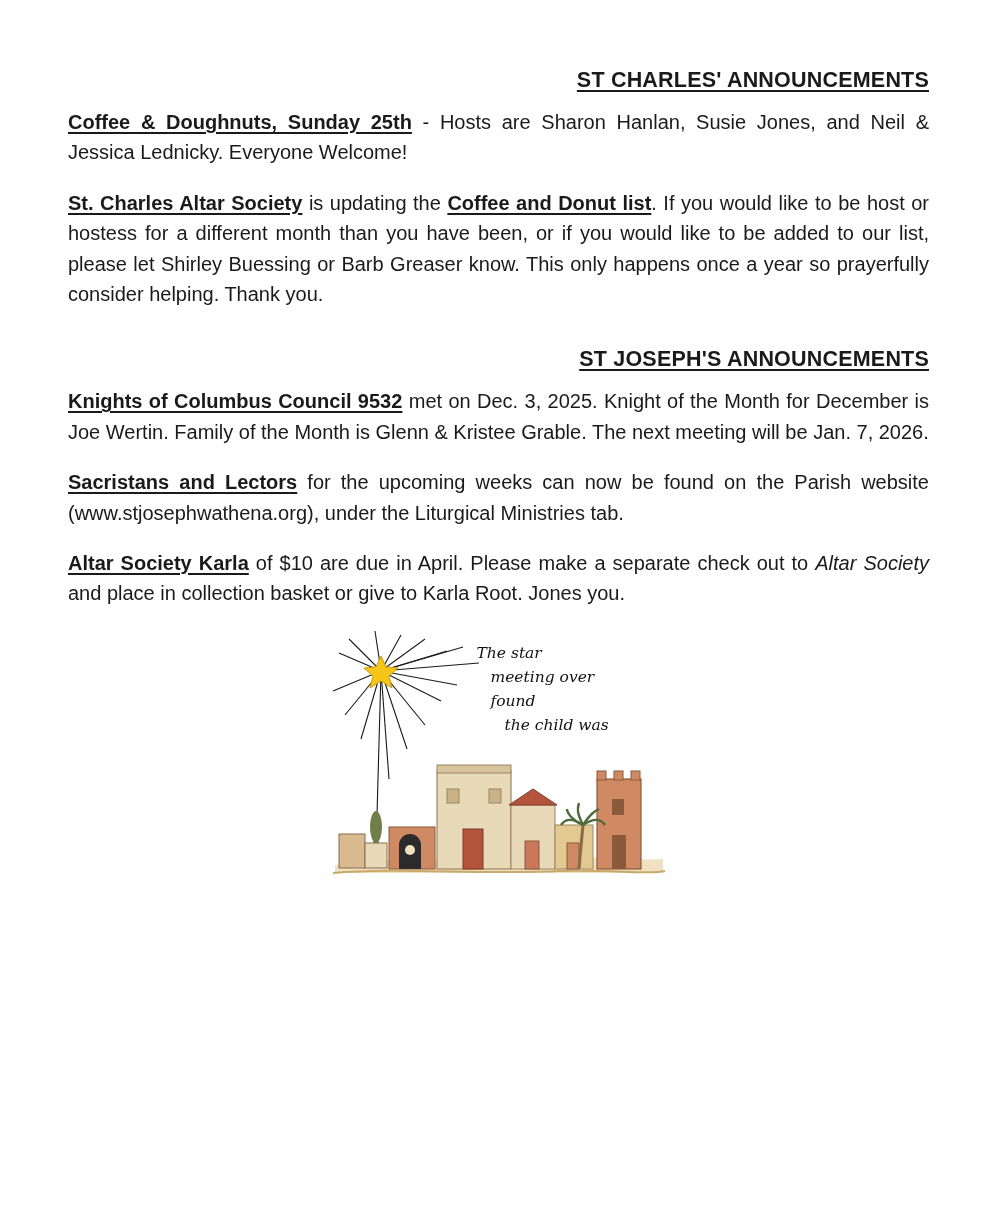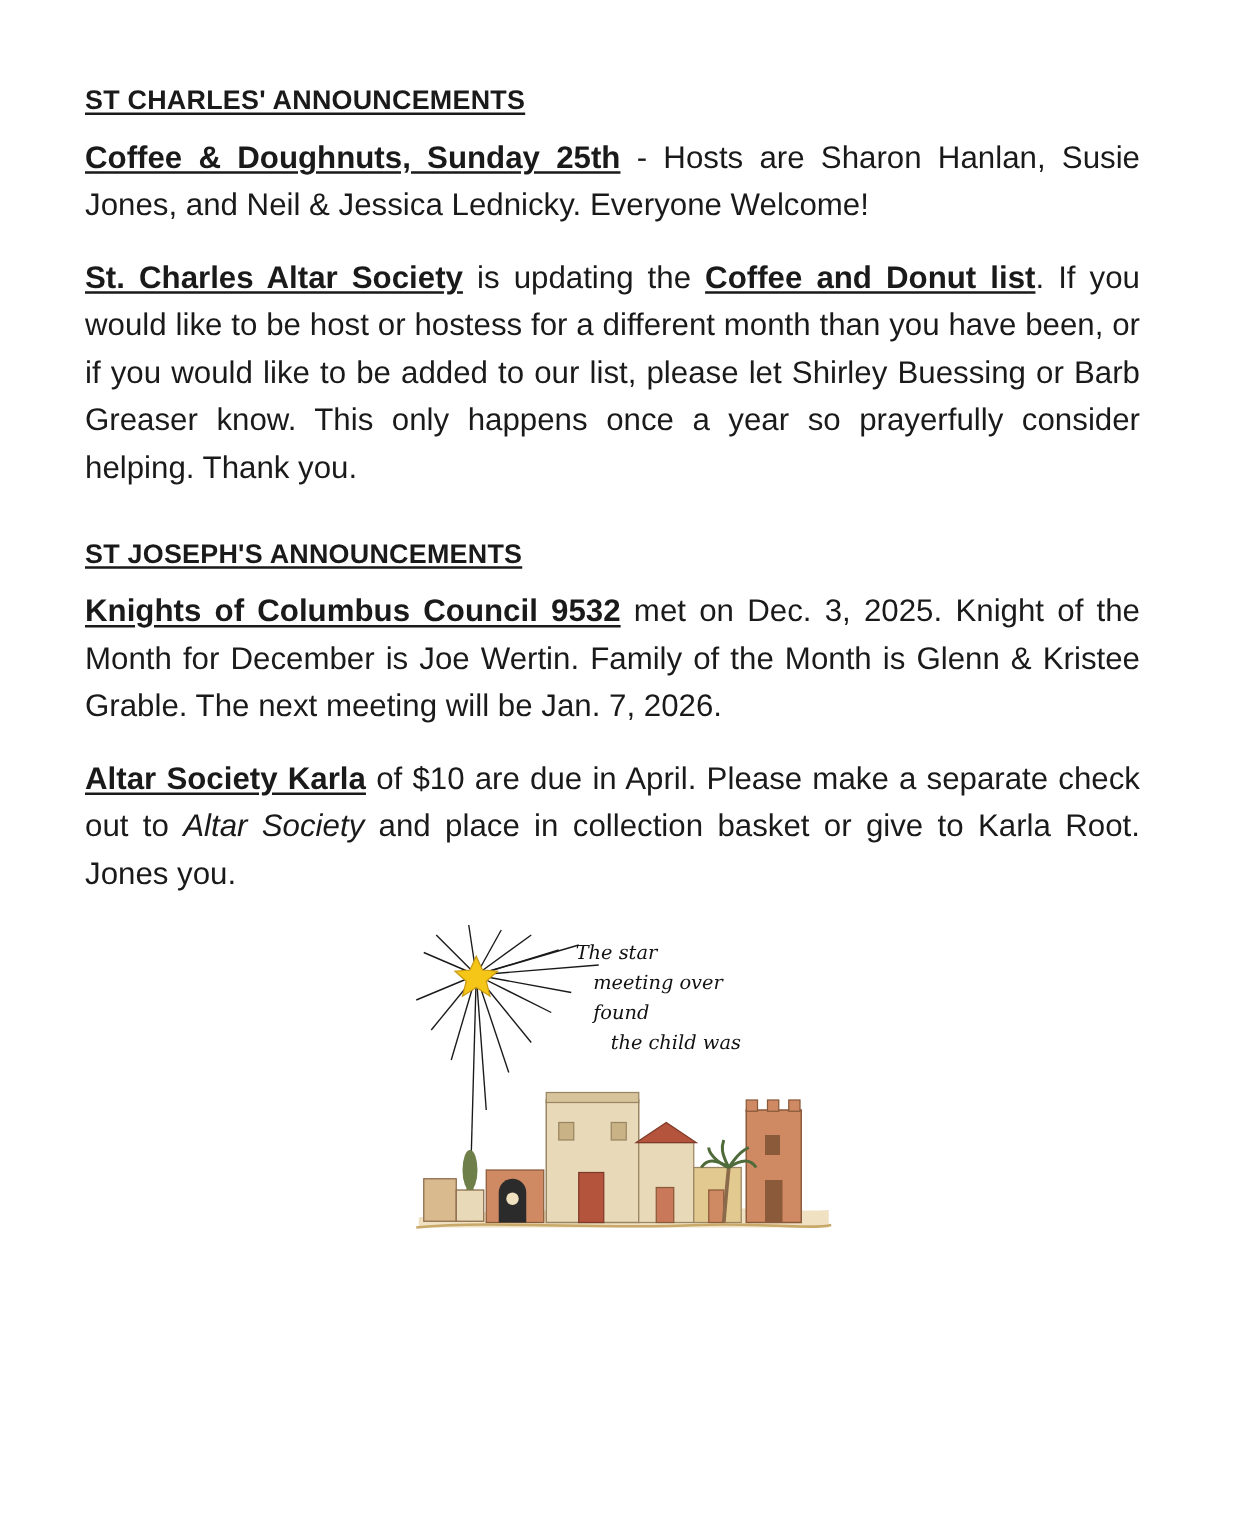--- a/index.html
+++ b/index.html
@@ -17,33 +17,33 @@
   .page {
     position: relative;
     width: 997px;
     height: 1214px;
     box-sizing: border-box;
     padding: 68px 68px 0 68px;
   }
   h2.section-head {
     font-size: 21.5px;
     font-weight: bold;
-    text-align: left;
+    text-align: right;
     text-decoration: underline;
     text-underline-offset: 3px;
     margin: 0 0 14px 0;
     letter-spacing: 0.2px;
   }
   h2.section-head.second {
     margin-top: 38px;
   }
   p.para {
-    font-size: 25px;
+    font-size: 20px;
     line-height: 1.52;
-    margin: 0 17px 20px 0;
+    margin: 0 0 20px 0;
     text-align: justify;
     text-justify: inter-word;
   }
   p.para.left {
     text-align: left;
   }
   .lead {
     font-weight: bold;
     text-decoration: underline;
     text-underline-offset: 3px;
@@ -61,21 +61,21 @@
     display: flex;
     justify-content: center;
   }
   .art {
     position: relative;
     width: 340px;
     height: 270px;
   }
   .art-caption {
     position: absolute;
-    left: 132px;
+    left: 148px;
     top: 12px;
     width: 190px;
     font-family: "DejaVu Serif", serif;
     font-style: italic;
     font-size: 15.5px;
     line-height: 1.55;
     color: #111;
   }
   .art-caption span { display: block; }
   .art-caption .l2 { padding-left: 14px; }
@@ -96,20 +96,23 @@
   <p class="para">
     <span class="lead">St. Charles Altar Society</span><span> is updating the </span><span class="inline-bold-ul">Coffee and Donut list</span><span>. If you would like to be host or hostess for a different month than you have been, or if you would like to be added to our list, please let Shirley Buessing or Barb Greaser know. This only happens once a year so prayerfully consider helping. Thank you.</span>
   </p>
 
   <h2 class="section-head second">ST JOSEPH'S ANNOUNCEMENTS</h2>
 
   <p class="para">
     <span class="lead">Knights of Columbus Council 9532</span><span> met on Dec. 3, 2025. Knight of the Month for December is Joe Wertin. Family of the Month is Glenn &amp; Kristee Grable. The next meeting will be Jan. 7, 2026.</span>
   </p>
 
+  <p class="para">
+    <span class="lead">Sacristans and Lectors</span><span> for the upcoming weeks can now be found on the Parish website (www.stjosephwathena.org), under the Liturgical Ministries tab.</span>
+  </p>
 
 
   <p class="para">
     <span class="lead">Altar Society Karla</span><span> of $10 are due in April. Please make a separate check out to </span><span class="italic">Altar Society</span><span> and place in collection basket or give to Karla Root. Jones you.</span>
   </p>
 
   <div class="art-wrap">
     <div class="art">
 
       <svg width="340" height="270" viewBox="0 0 340 270">

